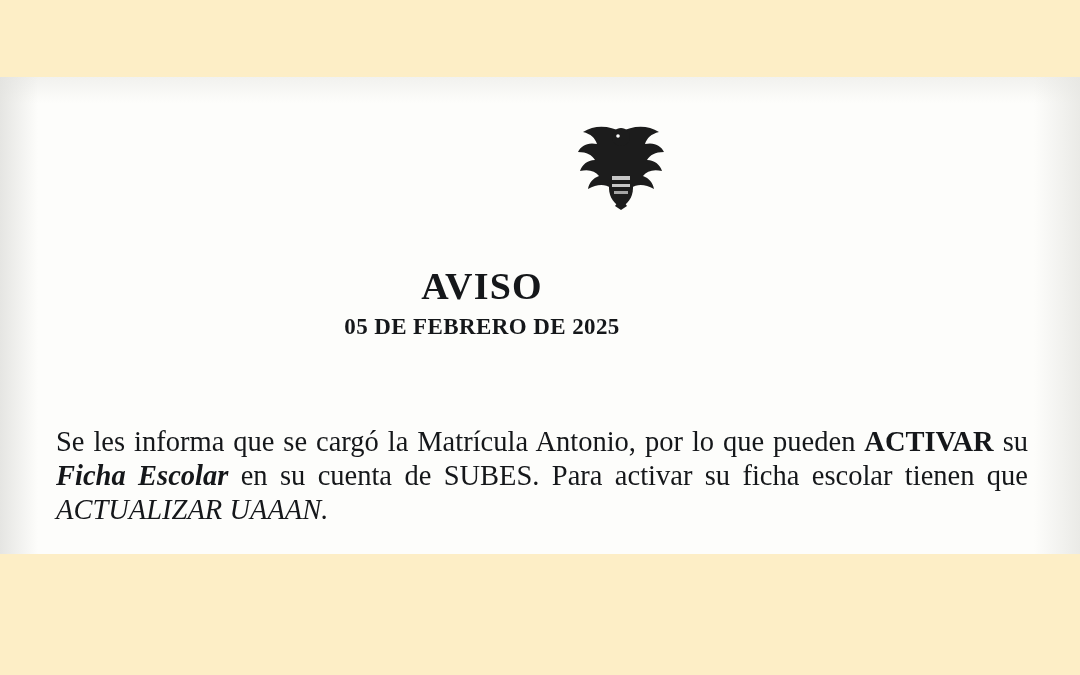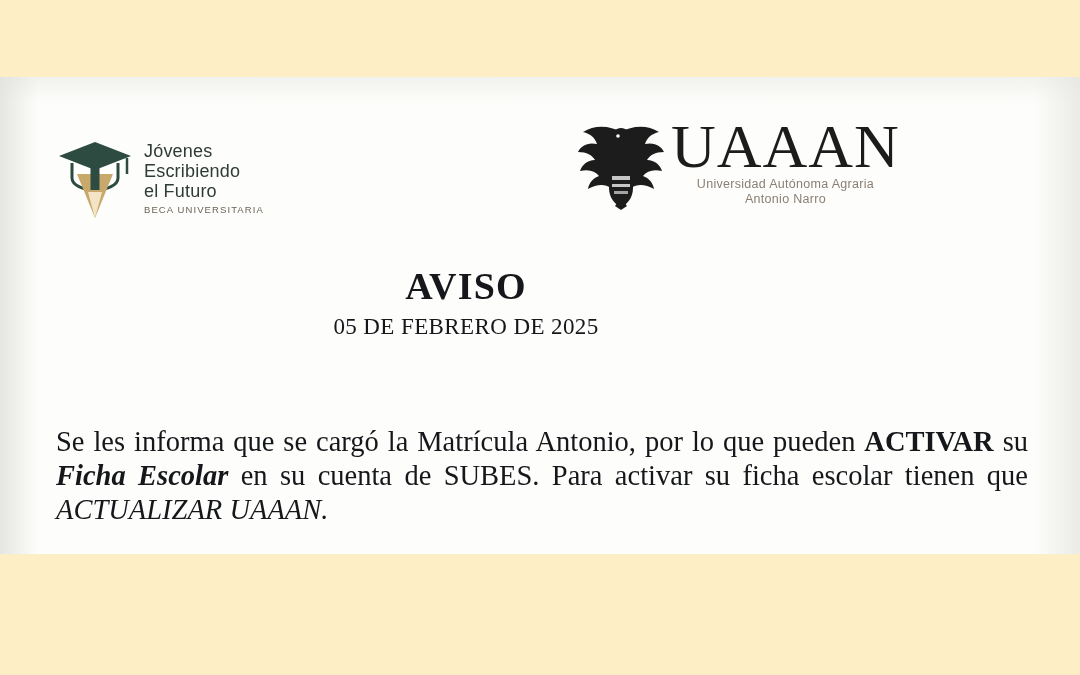--- a/index.html
+++ b/index.html
@@ -121,35 +121,35 @@
     letter-spacing: 0.3px;
     color: #8a7f72;
     margin-top: 2px;
     white-space: nowrap;
   }
   .uaaan-sub2 { margin-top: 1px; }
 
   
   .titles {
     position: absolute;
-    left: 0;
+    left: 16px;
     top: 188px;
     width: 932px;
     text-align: center;
   }
   .t-aviso {
     font-size: 38px;
     font-weight: bold;
     letter-spacing: 1.2px;
     color: #15171a;
     line-height: 42px;
   }
   .t-date {
     font-size: 23px;
-    font-weight: normal;
+    font-weight: bold;
     letter-spacing: 0.4px;
     color: #15171a;
     margin-top: 7px;
     line-height: 26px;
   }
   .t-audience {
     font-size: 26px;
     font-weight: bold;
     letter-spacing: 0.6px;
     color: #15171a;
@@ -177,42 +177,20 @@
 </head>
 <body>
 
 <div class="page">
 
   <div class="notice-sheet">
     <div class="paper-shade"></div>
 
     <div class="header">
 
-      <div class="jef-logo">
-        <div class="jef-mark">
-          <svg width="86" height="86" viewBox="0 0 86 86" aria-hidden="true">
-
-            <polygon points="43,8 79,22 43,36 7,22" fill="#2d4b40"></polygon>
-            <path d="M19,28 L19,44 C19,52 31,57 43,57 C55,57 67,52 67,44 L67,28 L43,38 Z" fill="#ffffff"></path>
-            <path d="M20,29 L20,44 C20,51 31,56 43,56 C55,56 66,51 66,44 L66,29" fill="none" stroke="#2d4b40" stroke-width="3"></path>
-
-            <line x1="75" y1="24" x2="75" y2="40" stroke="#2d4b40" stroke-width="2.5"></line>
-
-            <polygon points="25,40 61,40 43,84" fill="#c9a96b"></polygon>
-            <polygon points="36,58 50,58 43,84" fill="#f3e4c6"></polygon>
-            <rect x="38.5" y="30" width="9" height="26" fill="#2d4b40"></rect>
-          </svg>
-        </div>
-        <div class="jef-text">
-          <div class="jef-line">Jóvenes</div>
-          <div class="jef-line">Escribiendo</div>
-          <div class="jef-line">el Futuro</div>
-          <div class="jef-sub">BECA UNIVERSITARIA</div>
-        </div>
-      </div>
 
       <div class="uaaan-logo">
         <div class="crest">
           <svg width="92" height="88" viewBox="0 0 92 88" aria-hidden="true">
             <g fill="#1c1c1c">
 
               <path d="M46,10 C36,4 20,2 8,10 C16,12 20,16 22,22 C12,20 6,24 3,30 C12,30 17,33 20,38 C12,38 7,43 5,49 C14,47 20,49 24,54 C18,56 14,61 13,67 C22,62 30,62 36,66 L46,58 Z"></path>
               <path d="M46,10 C56,4 72,2 84,10 C76,12 72,16 70,22 C80,20 86,24 89,30 C80,30 75,33 72,38 C80,38 85,43 87,49 C78,47 72,49 68,54 C74,56 78,61 79,67 C70,62 62,62 56,66 L46,58 Z"></path>
 
               <path d="M46,6 C41,6 37,10 37,15 C37,20 41,24 46,24 C51,24 55,20 55,15 C55,10 51,6 46,6 Z"></path>
@@ -222,25 +200,20 @@
               <path d="M40,84 L46,88 L52,84 L49,80 L43,80 Z"></path>
             </g>
             <g fill="#ffffff">
               <circle cx="43" cy="14" r="1.8"></circle>
               <path d="M37,54 L55,54 L55,58 L37,58 Z" opacity="0.75"></path>
               <path d="M37,62 L55,62 L55,65 L37,65 Z" opacity="0.75"></path>
               <path d="M39,69 L53,69 L53,72 L39,72 Z" opacity="0.6"></path>
             </g>
           </svg>
         </div>
-        <div class="uaaan-text-block">
-          <div class="uaaan-word">UAAAN</div>
-          <div class="uaaan-sub1">Universidad Autónoma Agraria</div>
-          <div class="uaaan-sub2">Antonio Narro</div>
-        </div>
       </div>
     </div>
 
     <div class="titles">
       <div class="t-aviso">AVISO</div>
       <div class="t-date">05 DE FEBRERO DE 2025</div>
     </div>
 
     <div class="body-text">
       <span class="frag">Se les informa que se cargó la Matrícula Antonio, por lo que pueden </span><span class="frag b">ACTIVAR</span><span class="frag"> su </span><span class="frag bi">Ficha Escolar</span><span class="frag"> en su cuenta de SUBES. Para activar su ficha escolar tienen que </span><span class="frag i">ACTUALIZAR UAAAN.</span>

